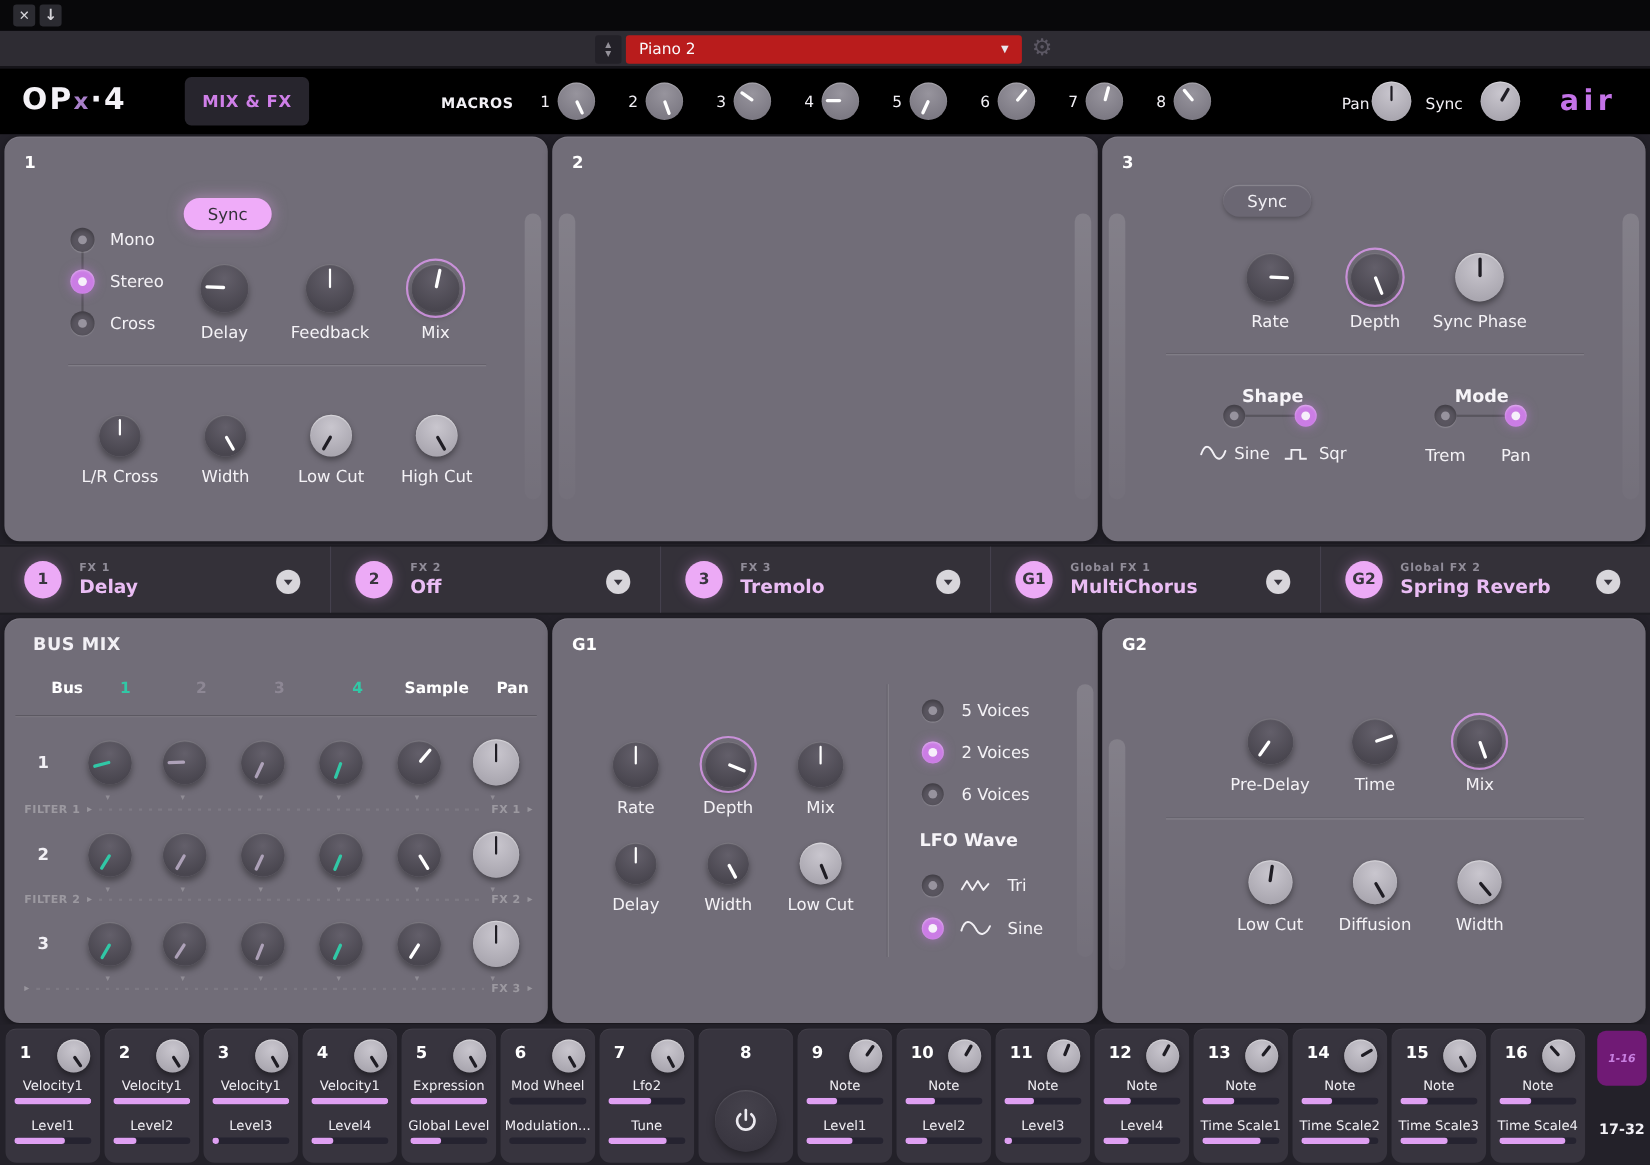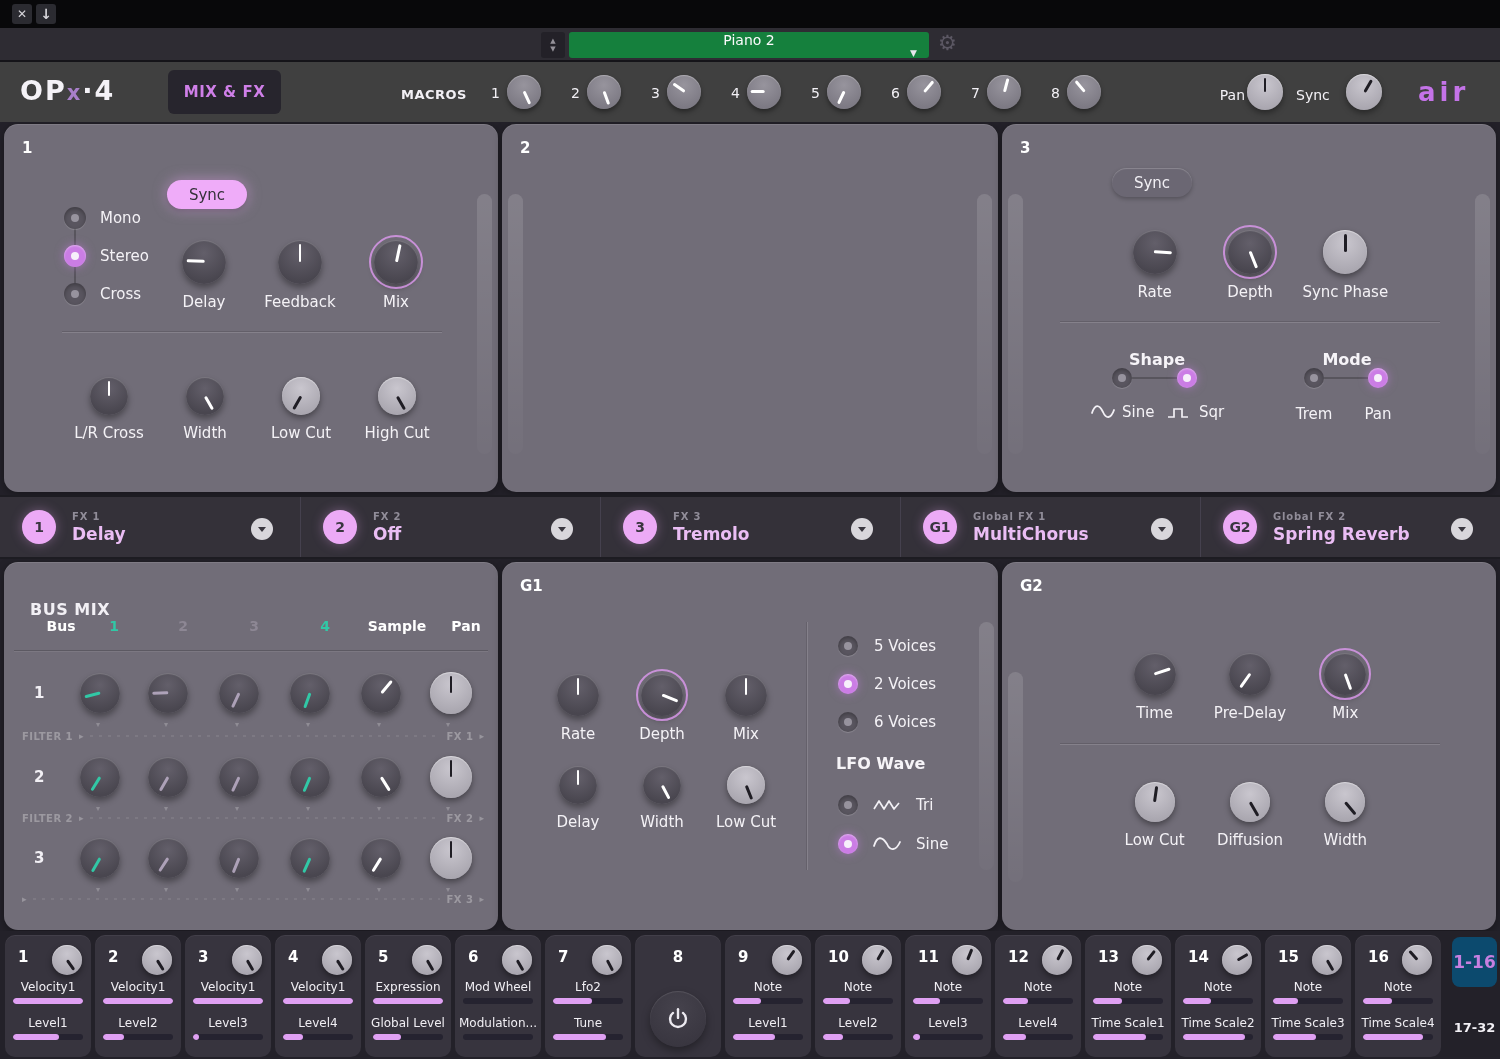--- a/index.html
+++ b/index.html
@@ -13,27 +13,27 @@
   .tb-btn { position:absolute; top:4px; width:20px; height:20px; background:#2b2b31; border-radius:3px;
             display:flex; align-items:center; justify-content:center; font-size:12px; color:#d6d5da; }
   #tb-close { left:12px; }
   #tb-dl { left:36px; font-weight:bold; font-size:14px; }
 
   
   .presetbar { position:absolute; left:0; top:28px; width:100%; height:34px; background:#2e2c33; border-bottom:2px solid #151419; z-index:29; }
   .spinner { position:absolute; left:541px; top:4px; width:24px; height:26px; background:#232128; border-radius:3px;
              display:flex; flex-direction:column; align-items:center; justify-content:center; gap:1px; }
   .spinner span { font-size:7px; line-height:7px; color:#949199; }
-  .preset-select { position:absolute; left:569px; top:4px; width:360px; height:26px; background:#15803d; border-radius:3px;
-                   display:flex; align-items:center; padding:0 12px; font-size:14px; color:#fbfafc;flex-direction:column; }
+  .preset-select { position:absolute; left:569px; top:4px; width:360px; height:26px; background:#b91c1c; border-radius:3px;
+                   display:flex; align-items:center; padding:0 12px; font-size:14px; color:#fbfafc; }
   .preset-caret { margin-left:auto; font-size:9px; color:#e8e6ec; }
   .gear { position:absolute; left:938px; top:3px; font-size:21px; color:#5b5763; }
 
   
-  .header { position:absolute; left:0; top:62px; width:100%; height:60px; background:#404040; z-index:28; }
+  .header { position:absolute; left:0; top:62px; width:100%; height:60px; background:#000000; z-index:28; }
   .logo { position:absolute; left:20px; top:13px; font-size:27px; font-weight:bold; letter-spacing:2px; color:#f4f2f7; }
   .logo .lx { color:#a87fc9; font-size:21px; }
   .logo .lt { color:#f4f2f7; }
   .view-btn { position:absolute; left:168px; top:8px; width:113px; height:44px; background:#27252d; border-radius:6px;
               display:flex; align-items:center; justify-content:center; font-size:15px; font-weight:bold; color:#cf7fe8; letter-spacing:.5px; }
   .macros-label { position:absolute; left:401px; top:25px; font-size:13px; font-weight:bold; letter-spacing:.5px; }
   .hdr-lab { position:absolute; top:25px; font-size:14px; color:#f4f2f7; }
   .brand { position:absolute; left:1418px; top:15px; font-size:26px; font-weight:bold; letter-spacing:4px; color:#c473e8; }
 
   
@@ -96,21 +96,21 @@
   .badge { width:34px; height:34px; border-radius:50%; background:#ecaaf6; color:#39353f; font-weight:bold; font-size:14px;
            display:flex; align-items:center; justify-content:center; box-shadow:0 0 12px rgba(236,170,246,.35); flex:none; }
   .fx-texts { margin-left:16px; display:flex; flex-direction:column; }
   .fx-type { font-size:10px; font-weight:bold; letter-spacing:.8px; color:#918d99; }
   .fx-name { font-size:17px; font-weight:bold; color:#eabdf4; margin-top:2px; }
   .chev { position:absolute; right:27px; top:21px; width:22px; height:22px; border-radius:50%; background:#d8d6db;
           display:flex; align-items:center; justify-content:center; }
   .chev-tri { width:0; height:0; border-left:4px solid transparent; border-right:4px solid transparent; border-top:5px solid #39363f; margin-top:1px; }
 
   
-  .bm-title { position:absolute; left:26px; top:14px; font-size:16px; font-weight:bold; letter-spacing:.5px;margin-top:24px; }
+  .bm-title { position:absolute; left:26px; top:14px; font-size:16px; font-weight:bold; letter-spacing:.5px; }
   .bm-head { position:absolute; left:15px; top:56px; width:100%; height:26px; }
   .bm-col { position:absolute; transform:translateX(-50%); font-size:14px; font-weight:bold; }
   .bm-col.active { color:#31c8a6; }
   .bm-col.muted  { color:#8d8794; }
   .bm-col.plain  { color:#ffffff; }
   .bm-line { position:absolute; left:10px; right:10px; top:88px; height:1px; background:rgba(0,0,0,.18);
              box-shadow:0 1px 0 rgba(255,255,255,.08); }
   .bus-row { position:absolute; left:0; width:100%; height:44px; }
   .bus-num { position:absolute; left:30px; top:11px; font-size:15px; font-weight:bold; }
   .bus-knobs { position:absolute; inset:0; }
@@ -136,22 +136,22 @@
   .fsrc, .ftgt { position:absolute; left:0; width:100%; text-align:center; font-size:12px; color:#f0eef3; white-space:nowrap; overflow:hidden; }
   .fsrc { top:45px; }
   .ftgt { top:81px; }
   .bar { position:absolute; left:8px; width:70px; height:6px; border-radius:3px; background:#252330; overflow:hidden; }
   .bar1 { top:63px; } .bar2 { top:99px; }
   .bar i { display:block; height:100%; background:#dfa0f2; border-radius:3px; }
   .power-btn { position:absolute; left:50%; top:56px; transform:translateX(-50%); width:56px; height:56px; border-radius:50%;
                background:radial-gradient(circle at 50% 32%, #45424c, #393640 78%);
                box-shadow:0 4px 8px rgba(0,0,0,.35), inset 0 1px 1px rgba(255,255,255,.12);
                display:flex; align-items:center; justify-content:center; }
-  .page-card { position:absolute; left:1452px; top:6px; width:45px; height:50px; background:#0c4a6e; border-radius:8px;
-               display:flex; align-items:center; justify-content:center; font-size:17px; font-weight:bold; color:#c77fe0; }
+  .page-card { position:absolute; left:1452px; top:6px; width:45px; height:50px; background:#701a75; border-radius:8px;
+               display:flex; align-items:center; justify-content:center; font-size:10px; font-weight:bold; color:#c77fe0;font-style:italic; }
   .page-alt { position:absolute; left:1452px; top:89px; width:45px; text-align:center; font-size:13px; font-weight:bold; color:#f2f0f5; }
 </style>
 </head>
 <body>
 
 <div class="titlebar">
   <div class="tb-btn" id="tb-close">✕</div>
   <div class="tb-btn" id="tb-dl">↓</div>
 </div>
 
@@ -590,29 +590,29 @@
     <span class="rlabel">Sine</span>
   </div>
   <div class="pill" style="left:477px;top:60px;height:248px;"></div>
 </div>
 
 <div class="panel" id="g2panel" style="left:1002px;top:562px;width:494px;height:368px;">
   <div class="panel-num">G2</div>
   <div class="knob-row" style="left:105px;top:91px;width:286px;">
       <div class="kgroup">
         <div class="knob dark" style="height: 42px; width: 42px;">
+          <div class="pointer" style="transform: rotate(215deg);"></div>
+        </div>
+        <div class="klabel">Pre-Delay</div>
+      </div>
+      <div class="kgroup">
+        <div class="knob dark" style="height: 42px; width: 42px;">
           <div class="pointer" style="transform: rotate(72deg);"></div>
         </div>
         <div class="klabel">Time</div>
-      </div>
-      <div class="kgroup">
-        <div class="knob dark" style="height: 42px; width: 42px;">
-          <div class="pointer" style="transform: rotate(215deg);"></div>
-        </div>
-        <div class="klabel">Pre-Delay</div>
       </div>
       <div class="kgroup">
         <div class="knob dark" style="height: 42px; width: 42px;">
           <div class="pointer" style="transform: rotate(160deg);"></div>
           <div class="ring"></div>
         </div>
         <div class="klabel">Mix</div>
       </div>
     </div>
   <div class="hdivider" style="left:58px;right:56px;top:182px;"></div>

